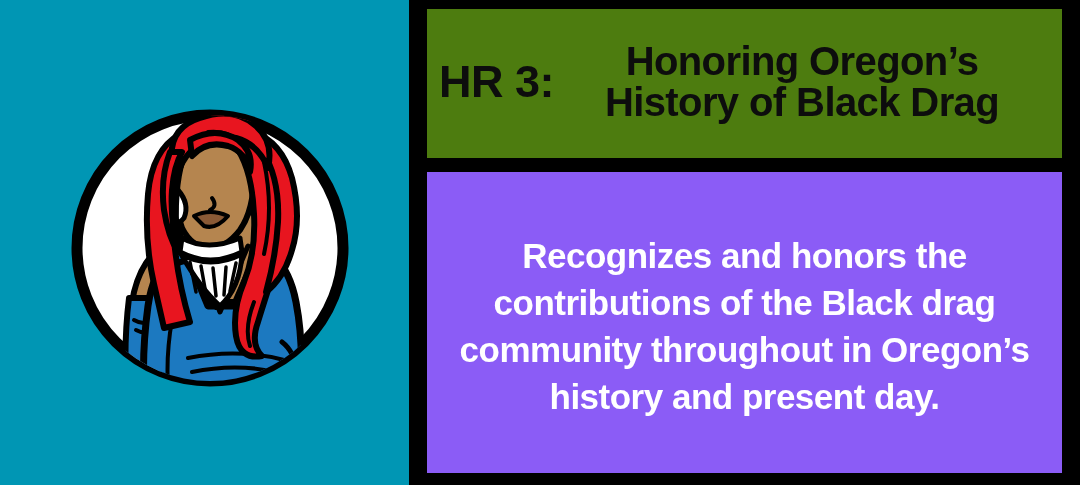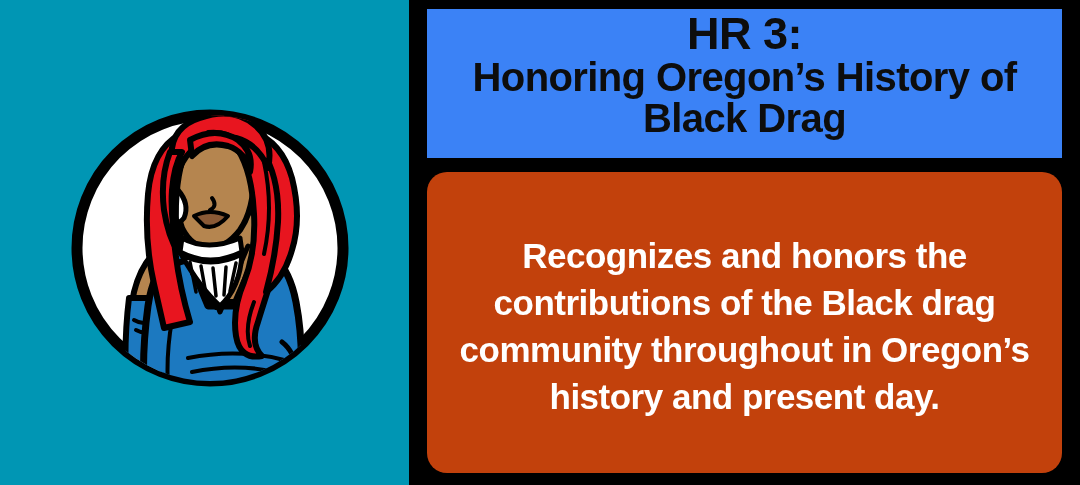--- a/index.html
+++ b/index.html
@@ -56,25 +56,26 @@
     width: 671px;
     height: 485px;
   }
 
   #title-panel {
     position: absolute;
     left: 18px;
     top: 9px;
     width: 635px;
     height: 149px;
-    background: #3b82f6;
+    background: #4d7c0f;
     box-sizing: border-box;
     display: flex;
-    flex-direction: column;
+    flex-direction: row;
     align-items: center;
+    justify-content: center;
     padding: 2px 12px 6px 12px;
   }
   #title-line-1 {
     color: #0d0d0d;
     font-size: 45px;
     font-weight: 700;
     line-height: 46px;
     letter-spacing: -0.5px;
     text-align: center;
     white-space: nowrap;
@@ -88,27 +89,26 @@
     text-align: center;
     max-width: 620px;
   }
 
   #desc-panel {
     position: absolute;
     left: 18px;
     top: 172px;
     width: 635px;
     height: 301px;
-    background: #c2410c;
+    background: #8b5cf6;
     box-sizing: border-box;
     display: flex;
     align-items: center;
     justify-content: center;
     padding: 6px 22px 0 22px;
-    border-radius: 20px;
   }
   #desc-text {
     color: #ffffff;
     font-size: 35px;
     font-weight: 700;
     line-height: 47px;
     letter-spacing: -0.5px;
     text-align: center;
   }
 </style>

